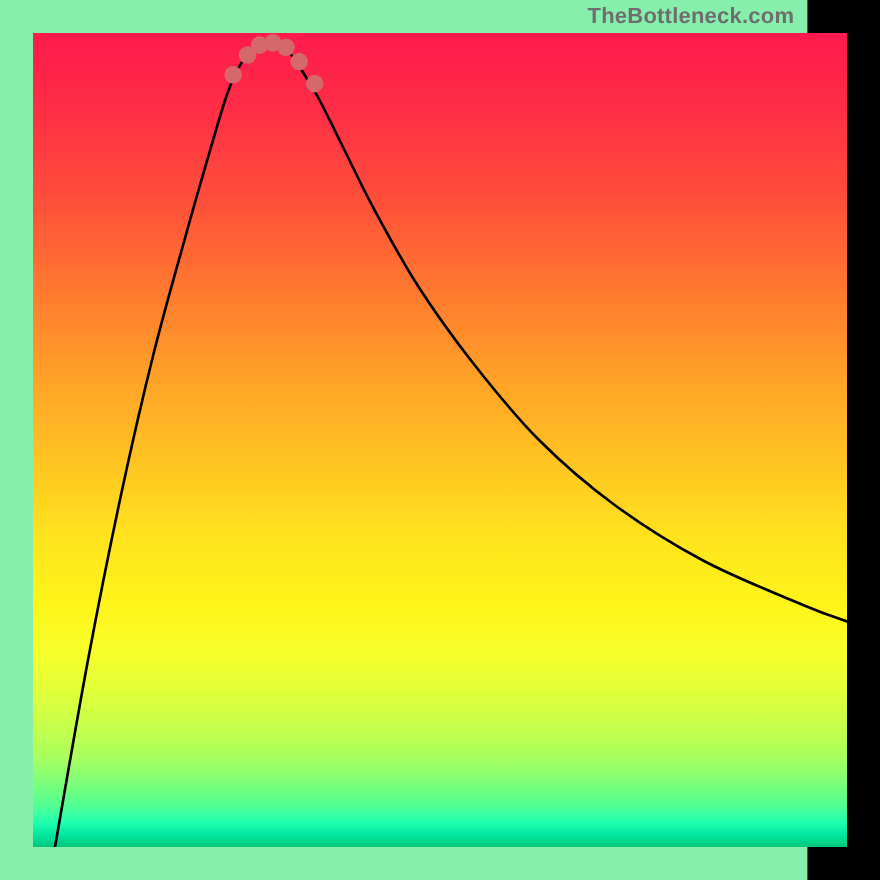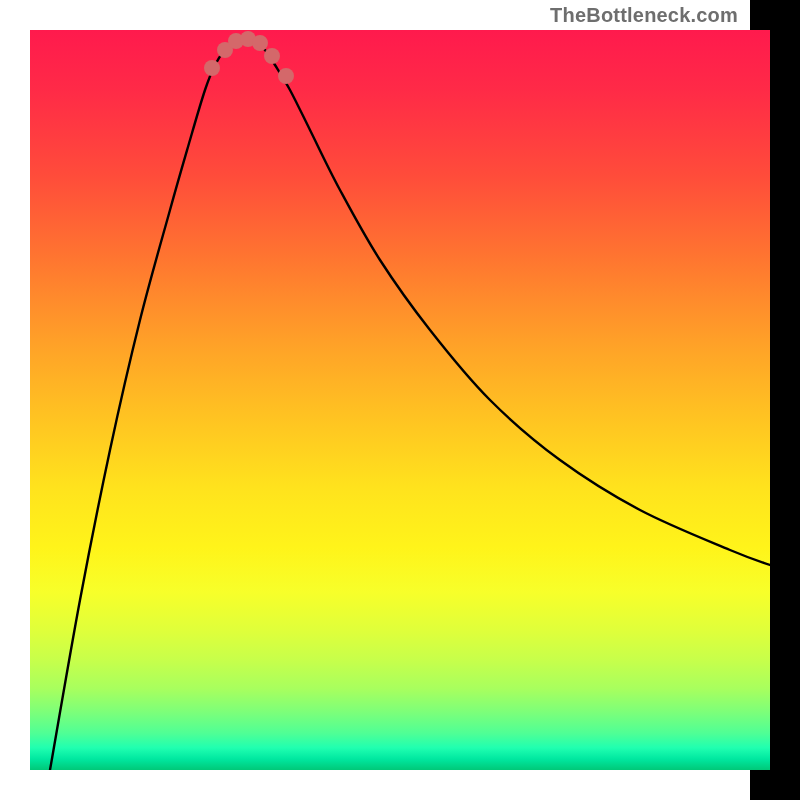--- a/index.html
+++ b/index.html
@@ -10,22 +10,21 @@
     background: #000;
     overflow: hidden;
     font-family: Arial, Helvetica, sans-serif;
   }
   .frame {
     position: absolute;
     top: 0;
     left: 0;
     width: 734px;
     height: 800px;
-    background: #ffffff;
-    padding-left: 16px;
+    background: #86efac;
   }
   .plot-area {
     position: absolute;
     top: 30px;
     left: 30px;
     width: 740px;
     height: 740px;
     overflow: hidden;
   }
   .gradient {

